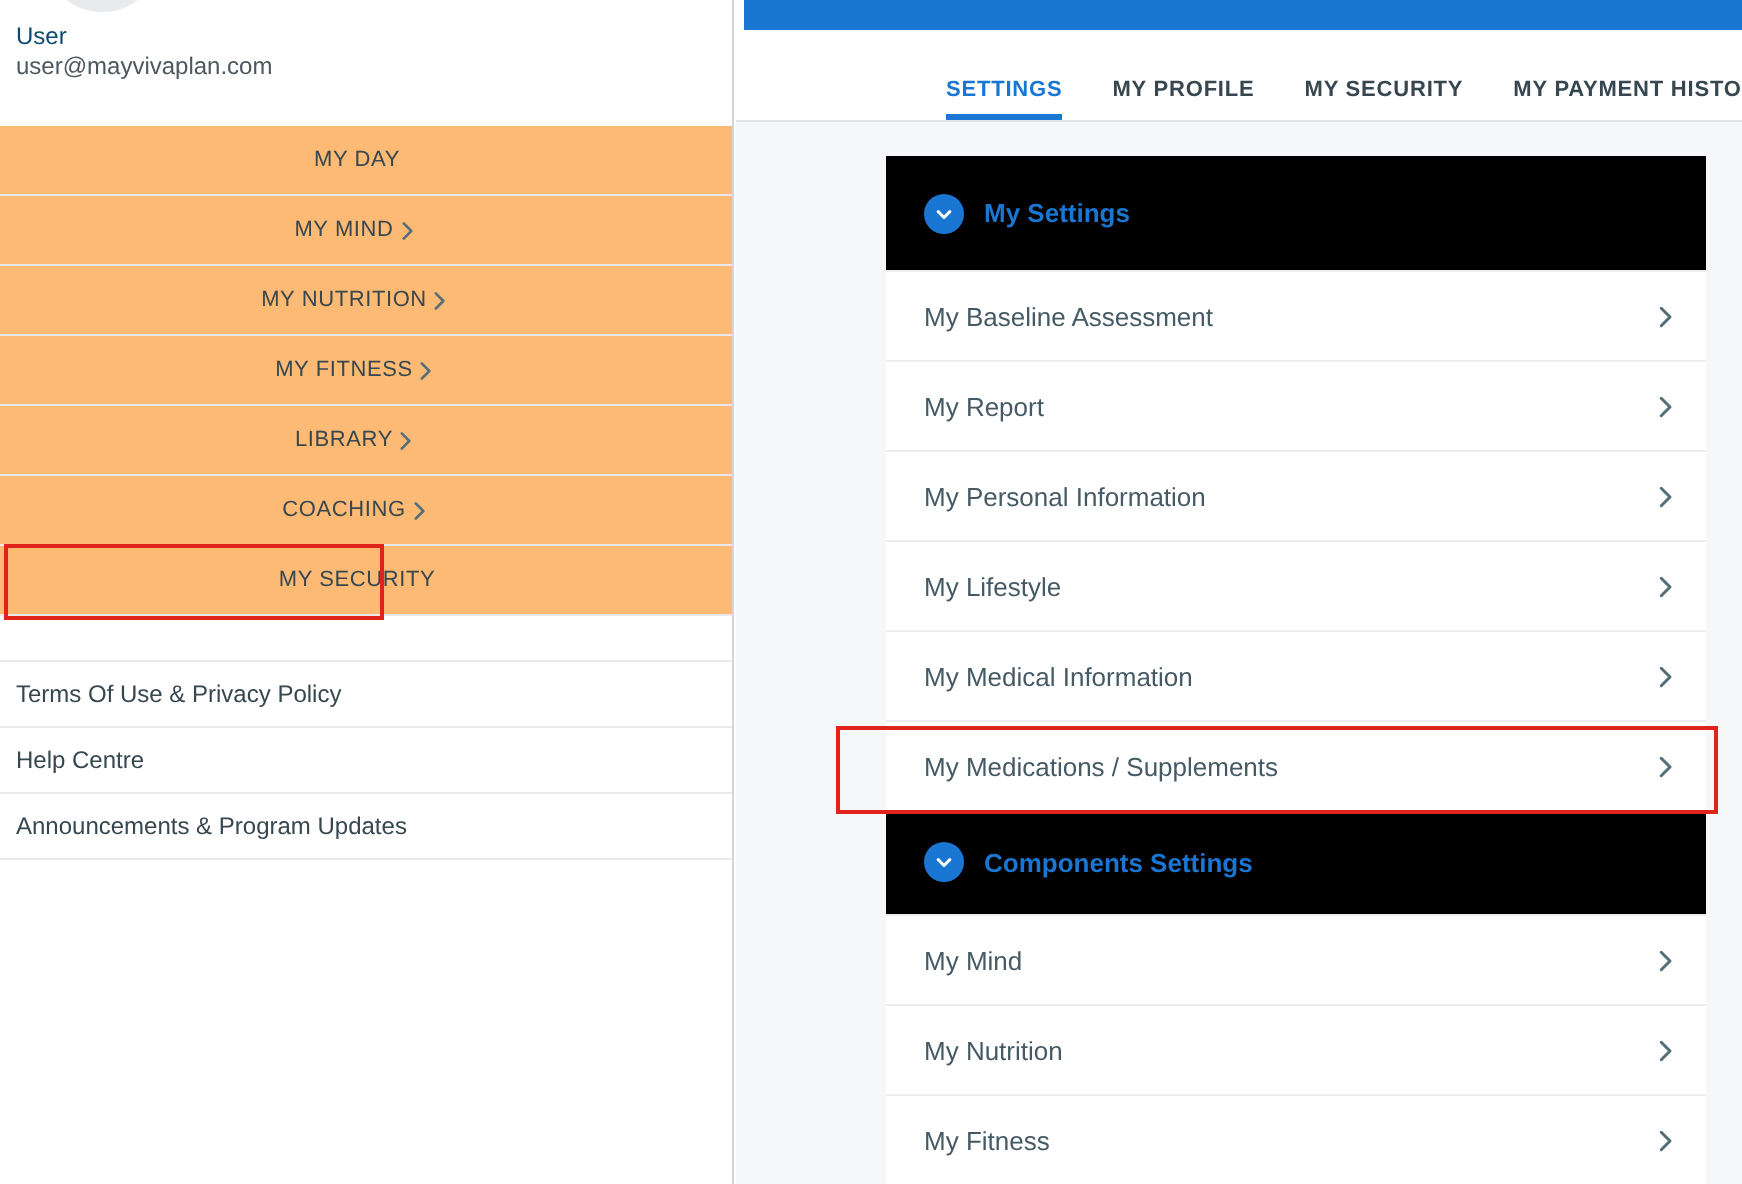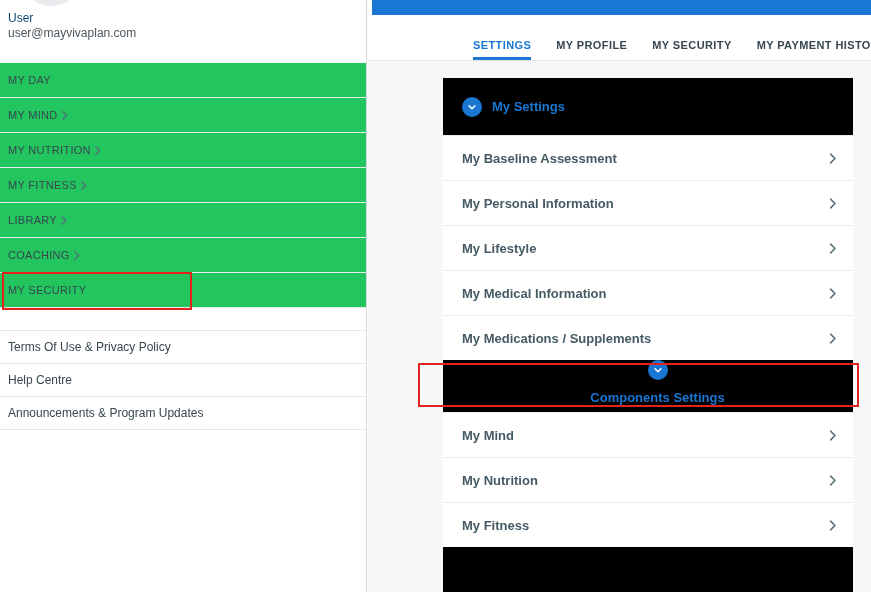--- a/index.html
+++ b/index.html
@@ -20,24 +20,24 @@
   .avatar-remnant {
     position:absolute; left:21px; top:-54px; width:60px; height:60px;
     border-radius:50%; background:#e9eaed;
   }
   .user-block { position:absolute; left:8px; top:11px; }
   .user-name  { font-size:12px; color:#0c4a6e; line-height:15px; }
   .user-email { font-size:12px; color:#4d575e; line-height:15px; }
 
   .side-nav { position:absolute; left:0; top:63px; width:100%; }
   .side-row {
-    height:35px; display:flex; align-items:center; justify-content:flex-start;
+    height:35px; display:flex; align-items:center; justify-content:center;
     padding:0 17px 0 8px; border-bottom:1px solid #e9e9eb;
     font-size:11px; font-weight:500; letter-spacing:.3px; color:#37474f;
-    cursor:pointer; background:#22c55e;
+    cursor:pointer; background:#fdba74;
   }
   .side-foot-group {
     position:absolute; left:0; top:330px; width:100%;
     border-top:1px solid #e9e9eb;
   }
   .side-foot {
     height:33px; display:flex; align-items:center; padding-left:8px;
     border-bottom:1px solid #e9e9eb; font-size:12px; color:#37474f; cursor:pointer;
   }
   .chev { flex:0 0 auto; display:block; }
@@ -56,31 +56,31 @@
   }
   .tab.active { color:#1976d2; border-bottom-color:#1976d2; }
 
   .content { position:relative; height:531px; background:#f6f7f8; }
   .card { position:absolute; left:75px; top:17px; width:410px; height:514px; background:#000000; }
 
   .sec-head {
     display:flex; align-items:center; gap:10px; padding-left:19px; cursor:pointer;
   }
   .sec-head.first  { height:57px; }
-  .sec-head.second { height:52px;flex-direction:column; }
+  .sec-head.second { height:52px; }
   .sec-icon {
     width:20px; height:20px; border-radius:50%; background:#1976d2;
     display:flex; align-items:center; justify-content:center; flex:0 0 auto;
   }
   .sec-title { font-size:13px; font-weight:600; color:#1976d2; }
 
   .row {
     height:45px; display:flex; align-items:center; justify-content:space-between;
     padding:0 13px 0 19px; border-top:1px solid #ededee;
-    font-size:13px; color:#455a64; cursor:pointer; background:#fff;font-weight:bold;
+    font-size:13px; color:#455a64; cursor:pointer; background:#fff;
   }
 
   
   .hl-box {
     position:absolute; border:2px solid #e0241b; background:transparent;
     pointer-events:none; z-index:6;
   }
   .hl-account     { left:2px;  top:272px; width:190px; height:38px; }
   .hl-medications { left:50px; top:302px; width:441px; height:44px; }
 </style>
@@ -171,20 +171,26 @@
         <span class="sec-title">My Settings</span>
       </div>
 
       <div class="row">
         <span>My Baseline Assessment</span>
         <svg class="chev" width="15" height="15" viewBox="0 0 24 24" fill="none" stroke="#546e7a" stroke-width="2.4" stroke-linecap="round" stroke-linejoin="round">
             <path d="M9 5l7 7-7 7"></path>
           </svg>
       </div>
       <div class="row">
+        <span>My Report</span>
+        <svg class="chev" width="15" height="15" viewBox="0 0 24 24" fill="none" stroke="#546e7a" stroke-width="2.4" stroke-linecap="round" stroke-linejoin="round">
+            <path d="M9 5l7 7-7 7"></path>
+          </svg>
+      </div>
+      <div class="row">
         <span>My Personal Information</span>
         <svg class="chev" width="15" height="15" viewBox="0 0 24 24" fill="none" stroke="#546e7a" stroke-width="2.4" stroke-linecap="round" stroke-linejoin="round">
             <path d="M9 5l7 7-7 7"></path>
           </svg>
       </div>
       <div class="row">
         <span>My Lifestyle</span>
         <svg class="chev" width="15" height="15" viewBox="0 0 24 24" fill="none" stroke="#546e7a" stroke-width="2.4" stroke-linecap="round" stroke-linejoin="round">
             <path d="M9 5l7 7-7 7"></path>
           </svg>

